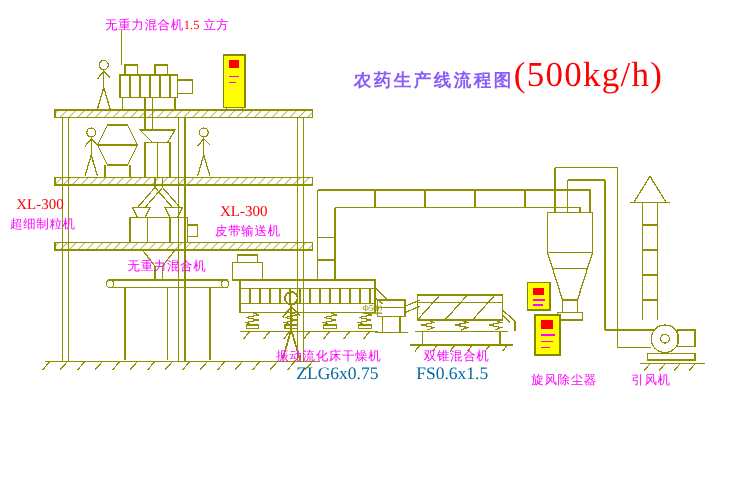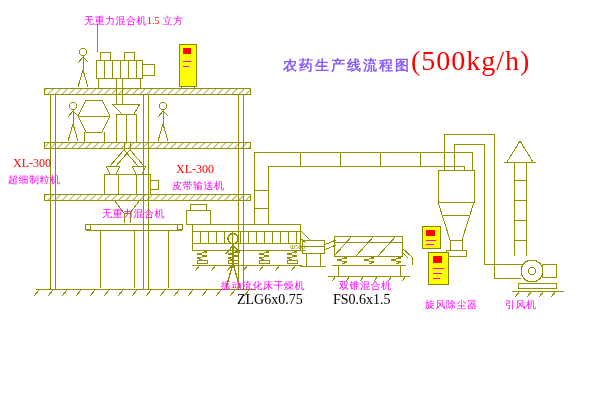--- a/index.html
+++ b/index.html
@@ -3,21 +3,21 @@
 <meta charset="utf-8">
 <style>
   html,body{margin:0;padding:0;background:#fff;}
   .stage{position:relative;width:600px;height:403px;background:#ffffff;overflow:hidden;
          font-family:"Liberation Serif", serif;}
   .stage svg{position:absolute;left:0;top:0;}
   .lbl{position:absolute;white-space:nowrap;line-height:1.05;text-align:right;}
   .mg{color:#ff00ff;font-size:10px;letter-spacing:0.5px;}
   .sz{color:#ff0000;font-size:10px;}
   .unit{margin-left:3px;}
-  .model{color:#000000;font-size:14px;}
+  .model{color:#0369a1;font-size:14px;}
   .model-sm{color:#ff0000;font-size:12px;}
   .title-cn{color:#8b5cf6;font-size:14px;letter-spacing:2px;font-weight:bold;}
   .title-cap{color:#ff0000;font-size:28px;letter-spacing:1px;}
   .dim{color:#8f8f00;font-size:7px;text-decoration:underline;}
   .panel{fill:#ffff00;stroke:#878700;}
   .btn{fill:#ff0000;stroke:none;}
   .mgline{stroke:#ff00ff;}
 </style>
 </head>
 <body>

